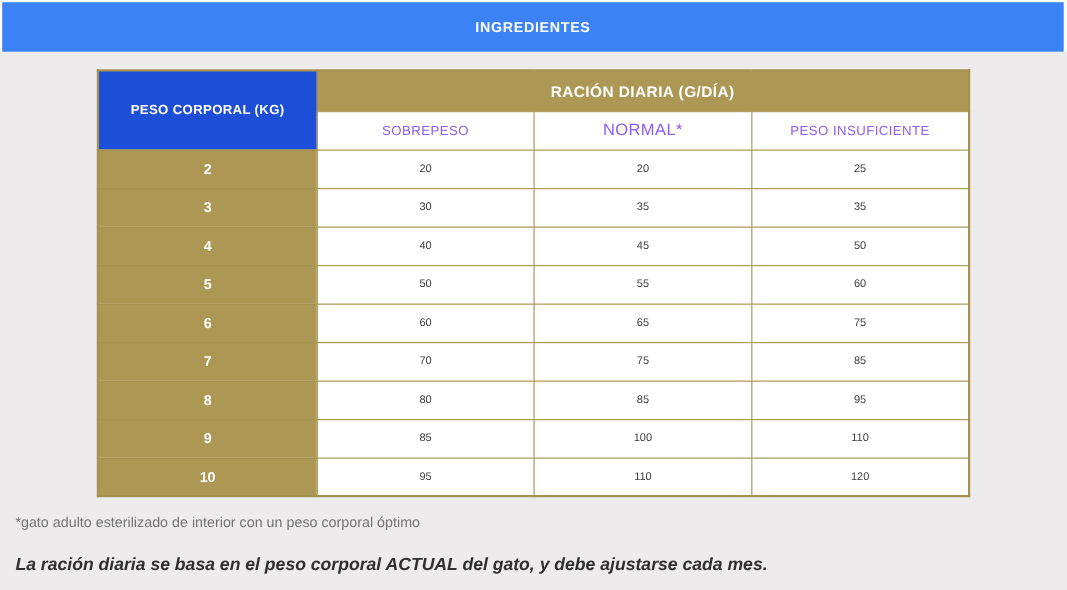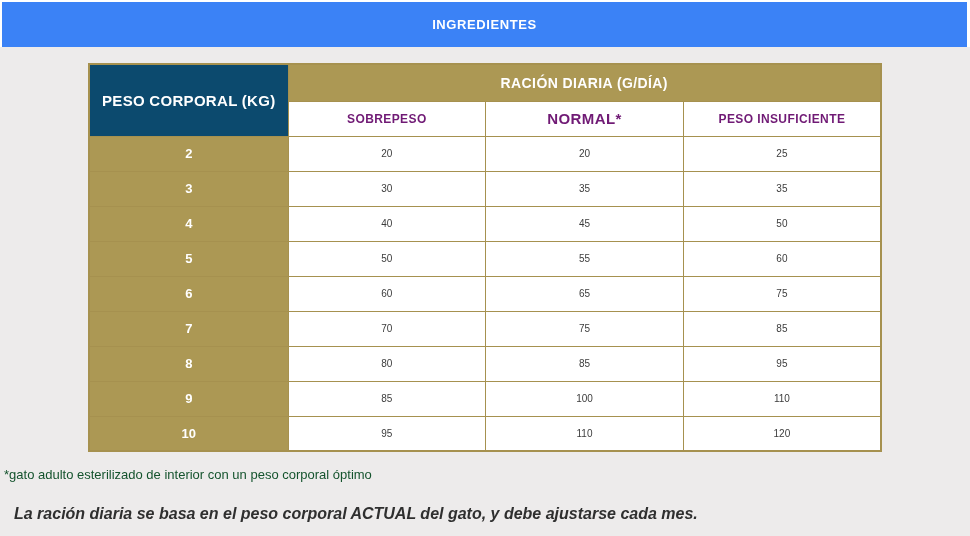--- a/index.html
+++ b/index.html
@@ -23,41 +23,41 @@
   
   .table-wrap { margin: 16px 88px 0 88px; }
   table.feeding {
     border-collapse: collapse; width: 794px; table-layout: fixed;
     border: 2px solid #A6914F;
   }
   table.feeding th, table.feeding td {
     border: 1px solid #A6914F; text-align: center; padding: 0; margin-top: 32px;
   }
   .corner {
-    width: 199px; background: #0c4a6e; color: #FFFFFF;
-    font-size: 15px; font-weight: 700; letter-spacing: .3px;
+    width: 199px; background: #1d4ed8; color: #FFFFFF;
+    font-size: 12px; font-weight: 700; letter-spacing: .3px;
   }
   .group {
     background: #AC9854; color: #FFFFFF; height: 37px;
     font-size: 14px; font-weight: 700; letter-spacing: .4px;
   }
   .sub {
-    height: 35px; background: #FFFFFF; color: #701a75;
-    font-size: 12px; font-weight: 700; letter-spacing: .4px;
+    height: 35px; background: #FFFFFF; color: #8b5cf6;
+    font-size: 12px; font-weight: 400; letter-spacing: .4px;
   }
   .sub-normal { font-size: 15px; }
   .weight-cell {
     background: #AC9854; color: #FFFFFF; font-weight: 700;
     font-size: 13px; height: 35px;
   }
   .value-cell { background: #FFFFFF; color: #3C3C3C; font-size: 10px; }
 
   
   .footnote {
-    margin: 15px 0 0 4px; font-size: 13px; color: #14532d;
+    margin: 15px 0 0 14px; font-size: 13px; color: #737373;
   }
   .note {
     margin: 23px 0 0 14px; font-size: 16px; color: #2F2F2F;
     font-weight: 700; font-style: italic;
   }
 </style>
 </head>
 <body>
 
 <div class="tabbar">

